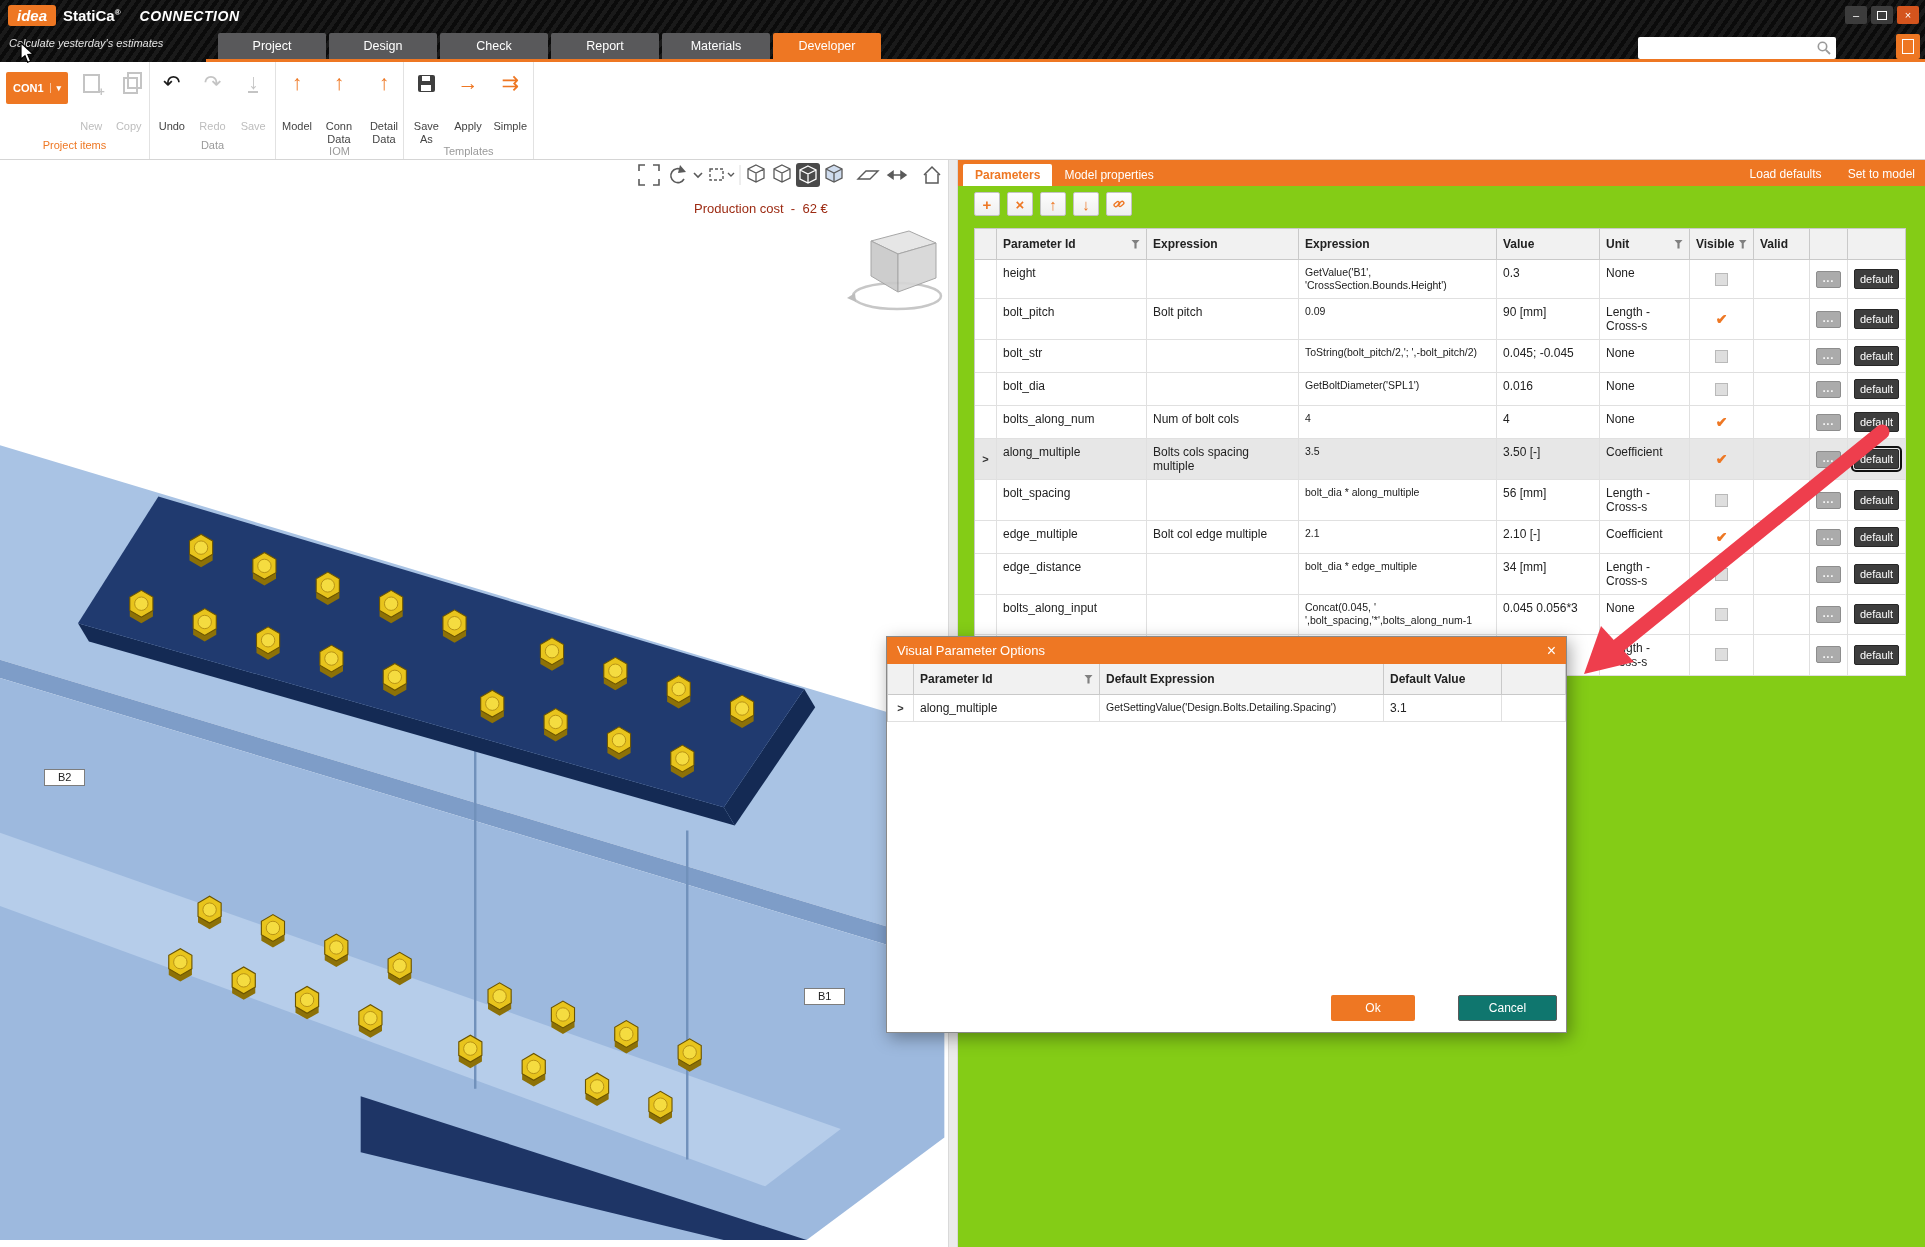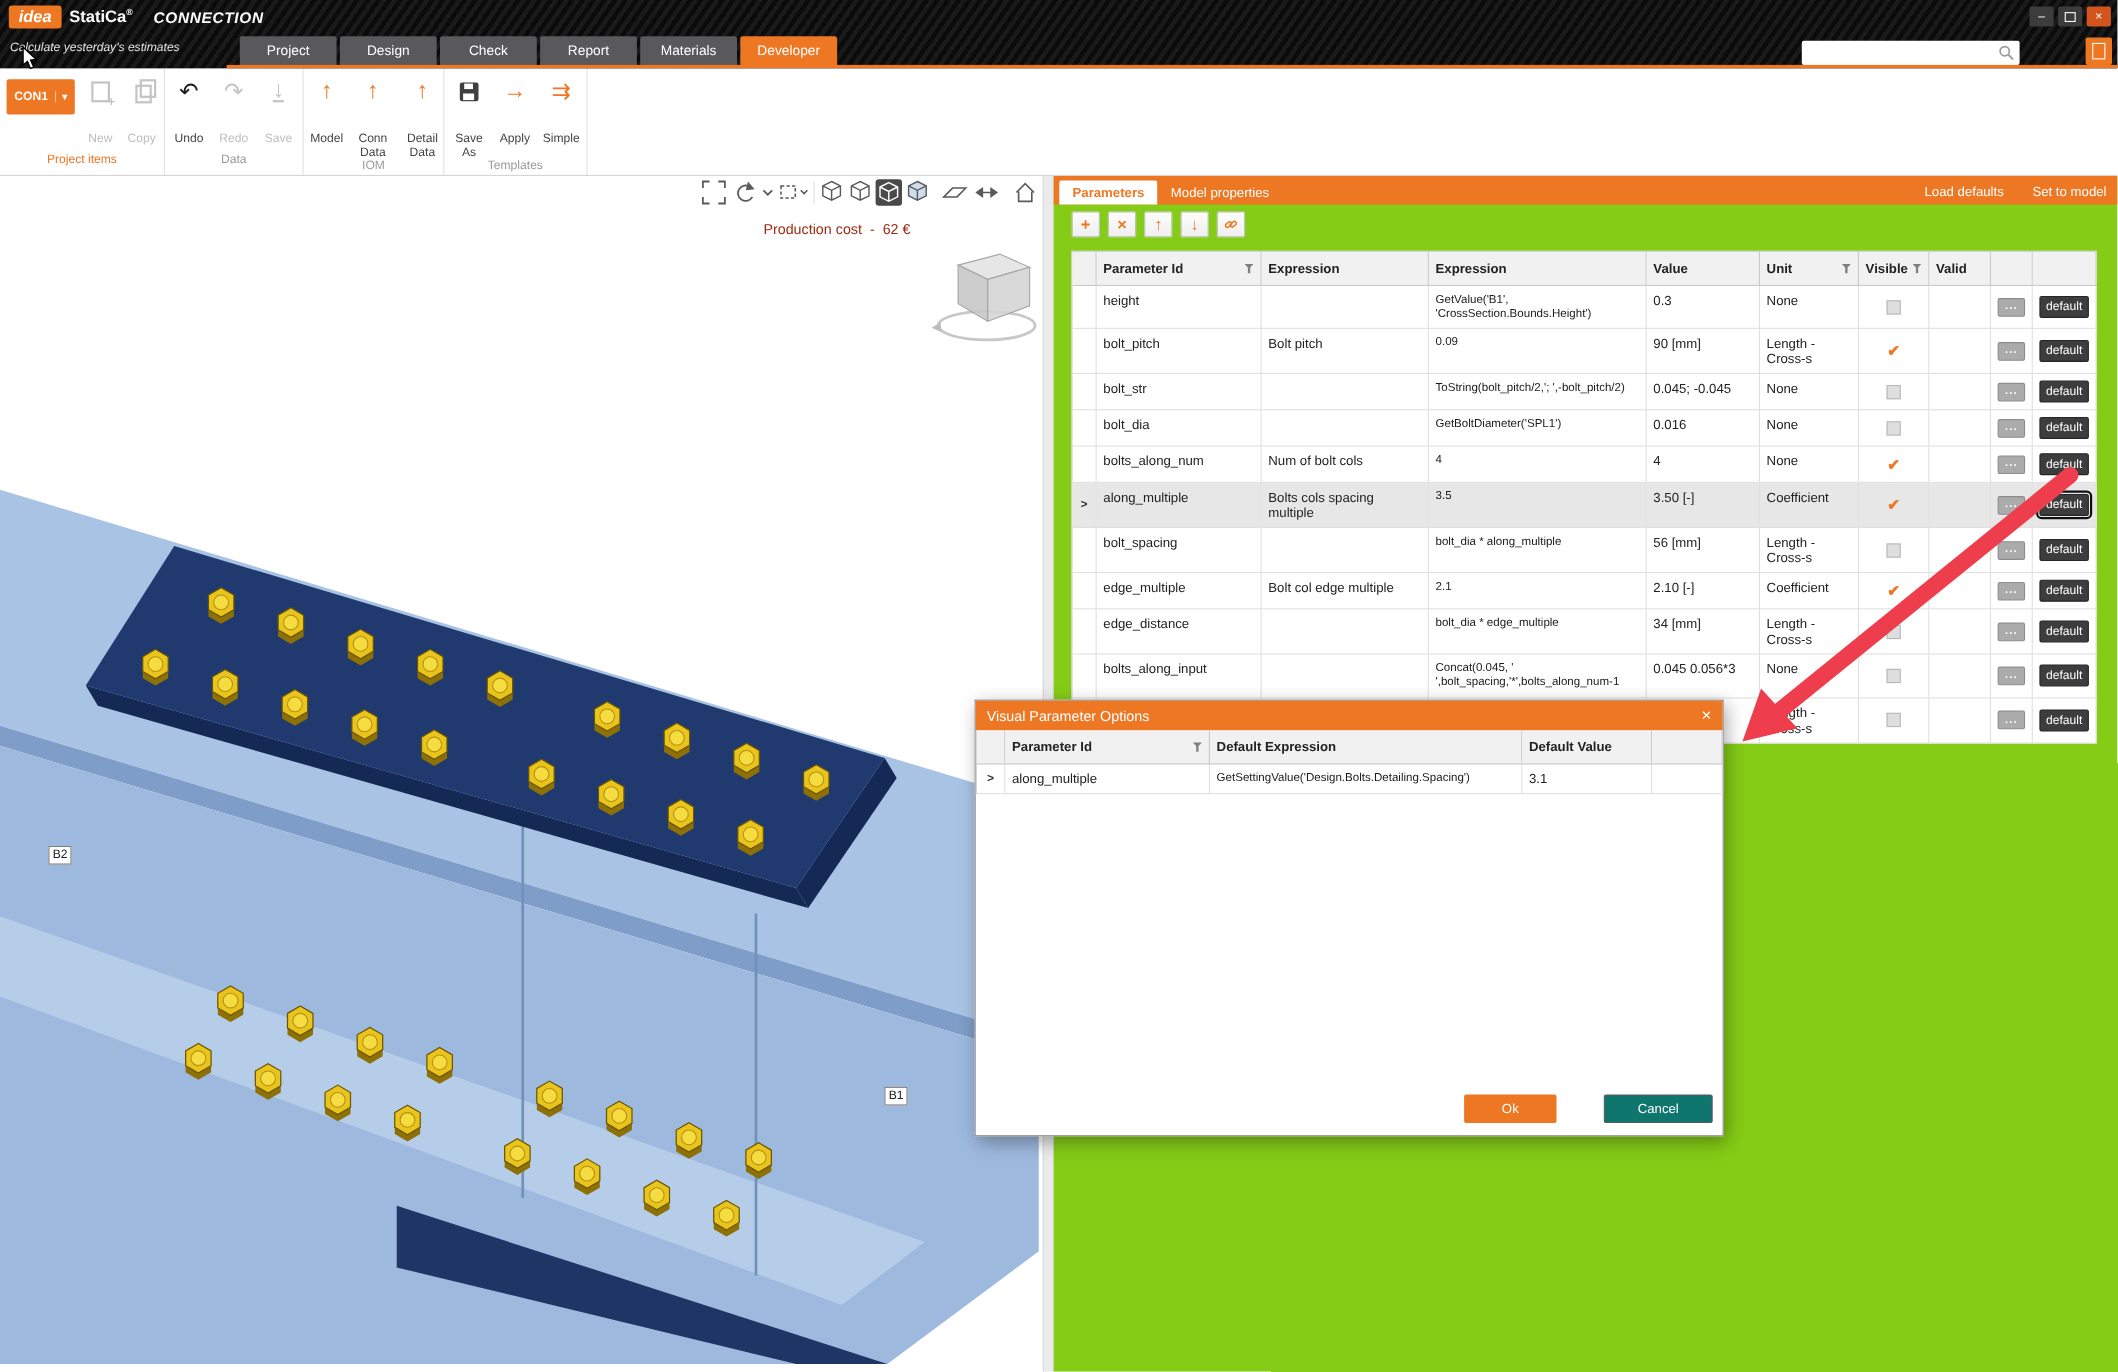--- a/index.html
+++ b/index.html
@@ -17,21 +17,21 @@
   .logo-text sup{font-size:8px;}
   .app-name{color:#fff;font-size:14px;font-weight:bold;font-style:italic;letter-spacing:.6px;margin-left:12px;}
   .window-title{position:absolute;left:0;right:0;top:8px;text-align:center;color:#ececec;font-size:12.5px;}
   .win-controls{position:absolute;right:6px;top:6px;display:flex;gap:4px;z-index:12;}
   .wbtn{width:22px;height:18px;display:flex;align-items:center;justify-content:center;color:#fff;
     font-size:11px;background:#3c3c3c;border-radius:2px;cursor:default;}
   .wbtn.close{background:#d4541d;}
   .max-glyph{width:8px;height:7px;border:1.5px solid #fff;display:inline-block;}
   .tagline{position:absolute;left:9px;top:37px;color:#e3e3e3;font-size:11px;font-style:italic;}
   #tabs{position:absolute;left:218px;top:33px;display:flex;gap:3px;}
-  .tab{width:88px;height:26px;line-height:26px;text-align:center;color:#fff;font-size:12.5px;
+  .tab{width:108px;height:26px;line-height:26px;text-align:center;color:#fff;font-size:12.5px;
     background:#59595b;border-radius:2px 2px 0 0;}
   .tab.active{background:#ee7723;}
   .search-wrap{position:absolute;left:1638px;top:37px;width:198px;height:22px;background:#fff;
     border-radius:2px;display:flex;align-items:center;}
   .search-input{flex:1;border:none;outline:none;font-size:12px;padding:0 6px;background:transparent;
     font-family:"Liberation Sans",sans-serif;}
   .help-btn{position:absolute;left:1896px;top:34px;width:24px;height:25px;background:#ee7723;
     border-radius:2px;display:flex;align-items:center;justify-content:center;}
   .page-glyph{width:10px;height:13px;border:1.5px solid #fff;display:inline-block;}
   .cursor-icon{position:absolute;left:20px;top:42px;z-index:90;}
@@ -63,21 +63,21 @@
   .icon-floppy::after{content:"";position:absolute;left:3px;bottom:1px;width:10px;height:6px;background:#fff;}
   .save-arrow{border-bottom:2px solid #c4c4c4;line-height:.9;}
 
   
   .viewport{position:absolute;left:0;top:160px;width:948px;height:1087px;background:#fff;overflow:hidden;}
   .vp-toolbar{position:absolute;left:636px;top:2px;}
   .nav-cube{position:absolute;left:843px;top:60px;}
   .prod-cost{position:absolute;left:694px;top:41px;font-size:13px;color:#9c2a12;}
   .prod-cost b{font-weight:normal;}
   .beam-label{position:absolute;background:#fff;border:1px solid #7d7d7d;font-size:11px;
-    padding:0 3px;line-height:15px;color:#222;text-align:right;}
+    padding:0 13px;line-height:15px;color:#222;text-align:right;}
   .splitter{position:absolute;left:948px;top:160px;width:10px;height:1087px;background:#ebebeb;
     border-left:1px solid #d9d9d9;border-right:1px solid #d9d9d9;box-sizing:border-box;}
 
   
   .panel{position:absolute;left:958px;top:160px;right:0;bottom:0;background:#84cc16;}
   .panel-header{position:absolute;left:0;top:0;width:100%;height:26px;background:#ee7723;
     display:flex;align-items:flex-end;box-sizing:border-box;}
   .panel-tab{color:#fff;font-size:12px;padding:4px 12px;}
   .panel-tab.active{background:#fff;color:#ee7723;font-weight:bold;border-radius:2px 2px 0 0;margin-left:5px;}
   .panel-actions{margin-left:auto;display:flex;gap:26px;padding:0 10px 5px 0;color:#fff;font-size:12px;}

